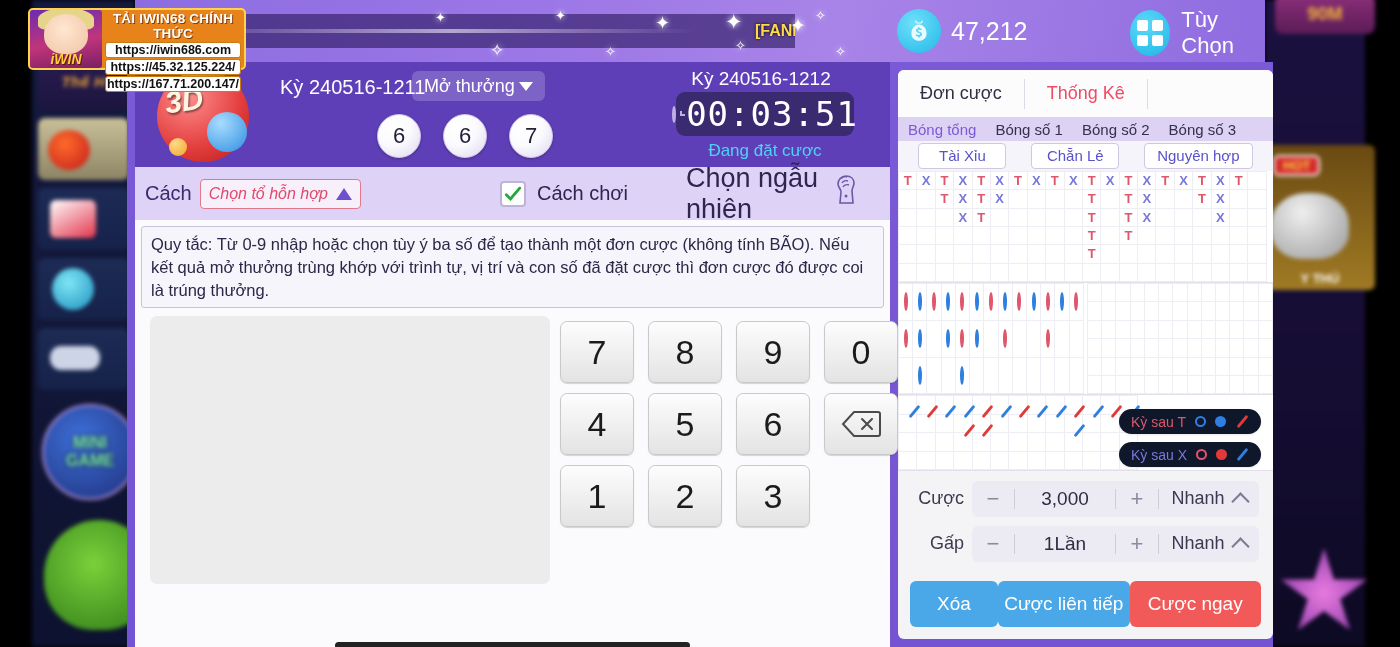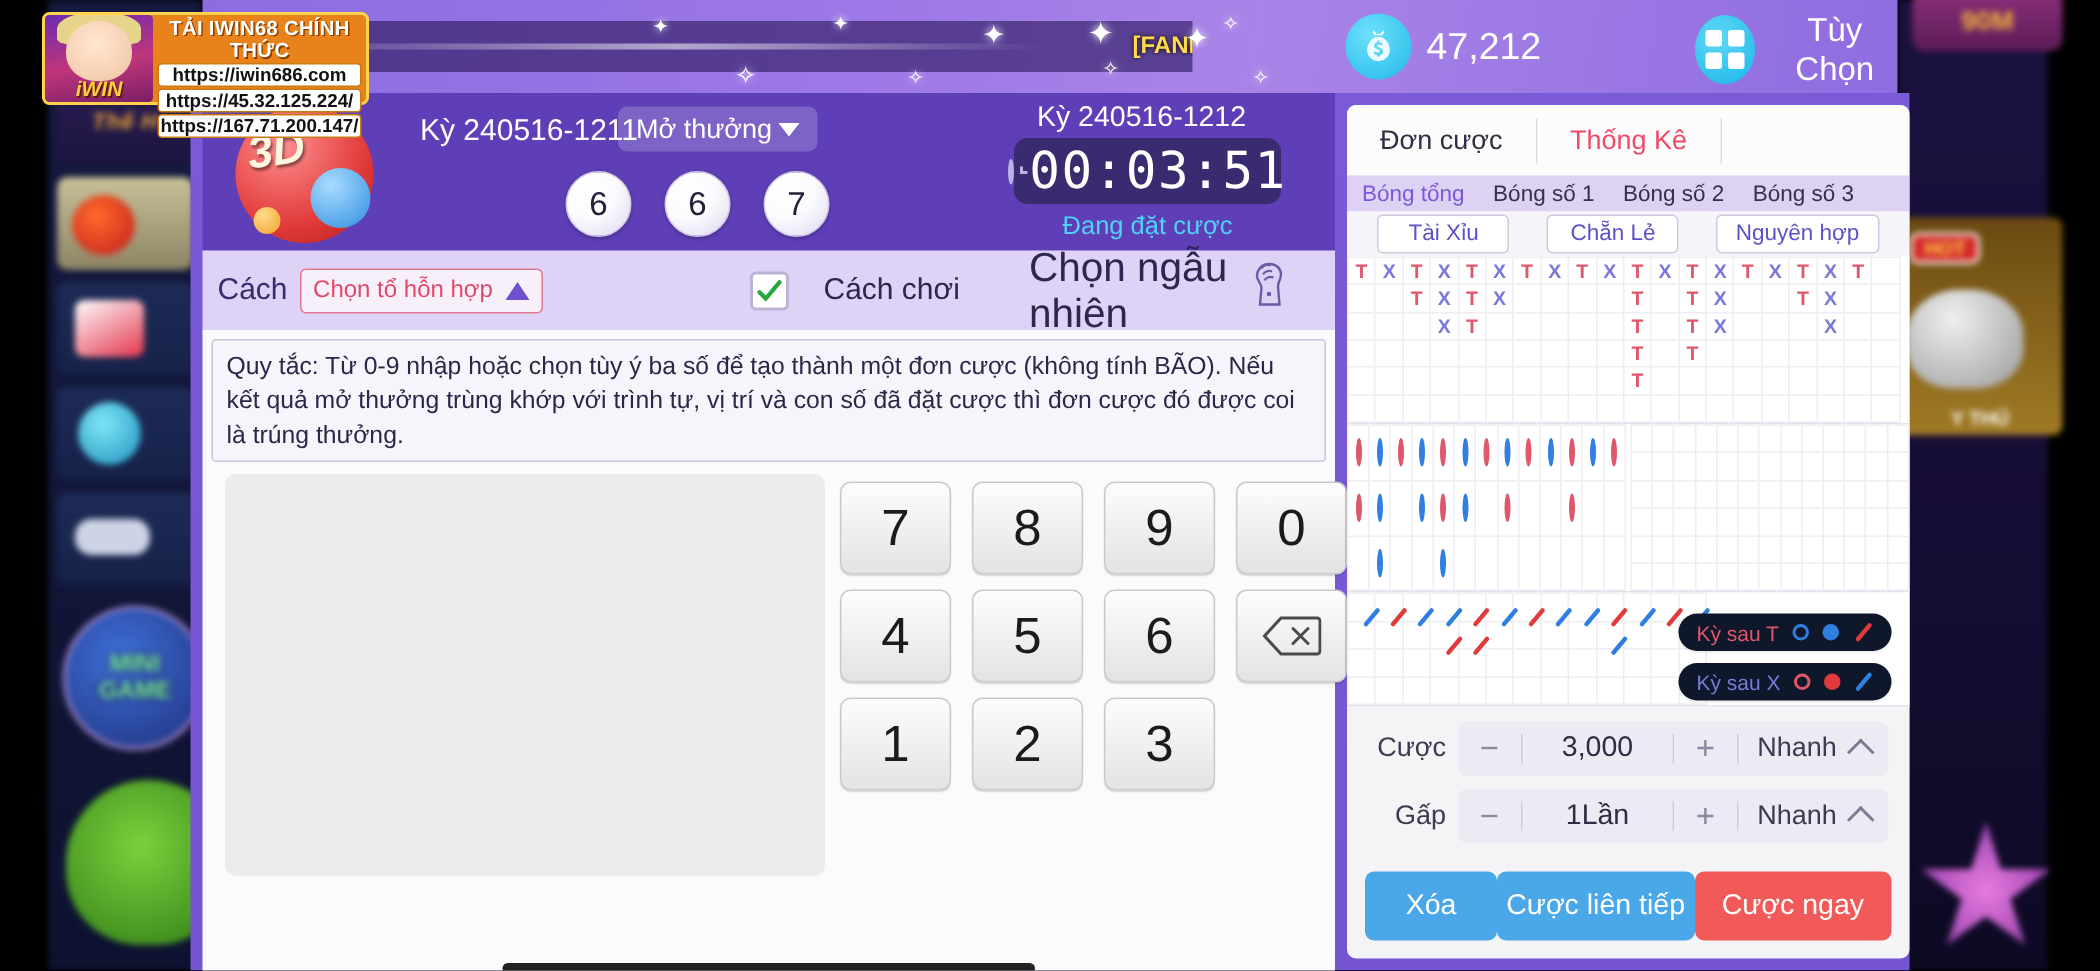--- a/index.html
+++ b/index.html
@@ -60,21 +60,21 @@
   .m-b { left:620px; }
   .spark { position:absolute; color:#fff; font-size:13px; text-shadow:0 0 6px #fff; pointer-events:none; }
 
   .coin-wrap { position:absolute; left:762px; top:9px; display:flex; align-items:center; gap:10px; }
   .coin-ic { width:44px; height:44px; border-radius:50%;
              background:radial-gradient(circle at 38% 32%,#6fe0fb,#22b8e8);
              display:flex; align-items:center; justify-content:center; }
   .bagsvg { width:26px; height:26px; }
   .coin-val { color:#fff; font-size:25px; }
 
-  .opt-wrap { position:absolute; left:995px; top:7px; display:flex; align-items:center; gap:11px;text-align:center; }
+  .opt-wrap { position:absolute; left:995px; top:7px; display:flex; align-items:center; gap:11px; }
   .opt-ic { width:46px; height:46px; border-radius:50%;
             background:radial-gradient(circle at 38% 32%,#5fd8f8,#1cb6e6);
             display:flex; align-items:center; justify-content:center; }
   .grid4 { display:grid; grid-template-columns:11px 11px; grid-template-rows:11px 11px; gap:4px; }
   .grid4 i { background:#fff; border-radius:2px; display:block; }
   .opt-txt { color:#fff; font-size:22px; }
 
   
   .frame { position:absolute; left:127px; right:127px; top:62px; bottom:0;
            background:linear-gradient(180deg,#7b5ad8,#7454d2); }
@@ -117,27 +117,27 @@
   .clk:after { width:5px; height:2px; left:6px; top:6px; }
   .tdigits { color:#fff; font-family:"DejaVu Sans Mono", monospace; font-size:34px;
              letter-spacing:1px; }
   .dang { position:absolute; left:541px; top:79px; width:178px; text-align:center;
           color:#4fd2f5; font-size:17px; }
 
   
   .cachrow { position:relative; height:53px; background:#ded2f6; display:flex; align-items:center; }
   .cach-lbl { margin-left:10px; color:#3a2a6e; font-size:20px; }
   .chiptag { margin-left:8px; height:30px; padding:0 8px; border:1px solid #e0798f; border-radius:4px;
-             display:flex; align-items:center; gap:8px; color:#e04a6a; font-size:16px; background:#f7f0fb; }
+             display:flex; align-items:center; gap:8px; color:#e04a6a; font-size:16px; background:#f7f0fb;font-style:italic; }
   .uptri { border-left:8px solid transparent; border-right:8px solid transparent;
            border-bottom:12px solid #6d4fd0; }
   .chk { position:absolute; left:365px; width:26px; height:26px; border:2px solid #bdb3d8;
          border-radius:4px; background:#fff; display:flex; align-items:center; justify-content:center; }
   .chk svg { width:20px; height:20px; }
-  .cachchoi { position:absolute; left:414px; color:#2e2550; font-size:20px; }
+  .cachchoi { position:absolute; left:402px; color:#2e2550; font-size:20px; }
   .ngaunhien { position:absolute; left:535px; color:#2e2550; font-size:27px;margin-left:16px; }
   .handic { position:absolute; left:694px; top:4px; width:34px; height:36px; }
 
   
   .rulewrap { background:#fbfbfd; padding:6px 6px 0 6px; }
   .rulebox { border:1px solid #c9c4de; border-radius:3px; background:#f6f5fb; padding:6px 9px;
              color:#2c2748; font-size:16.5px; line-height:1.38; }
 
   
   .whitepanel { position:relative; background:#fbfbfd; height:347px; }

